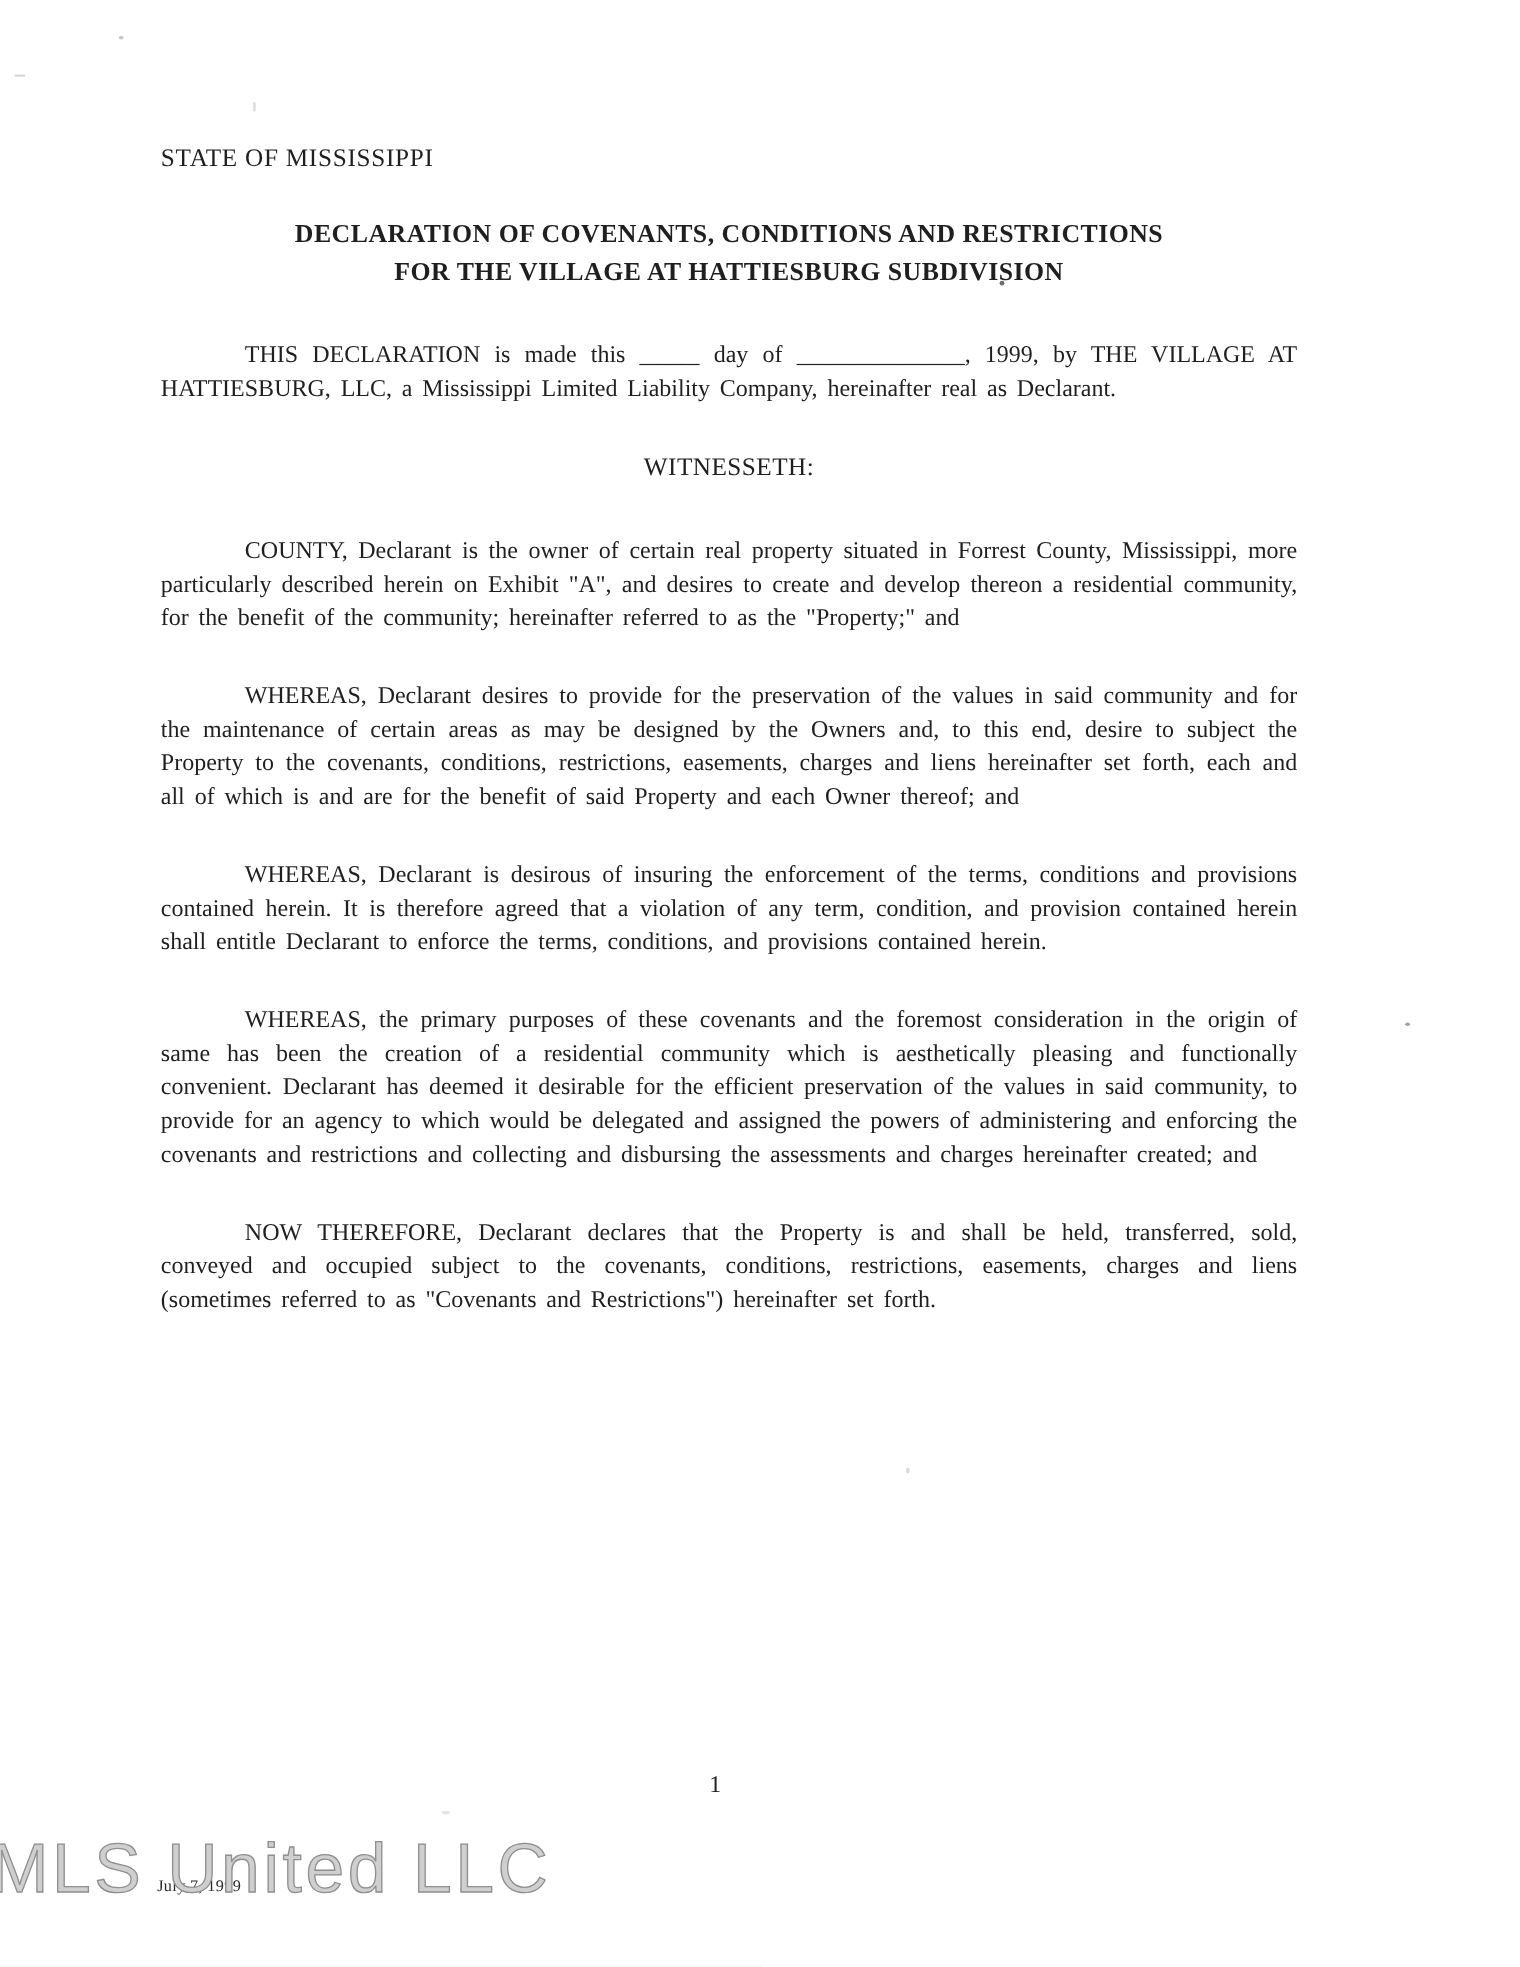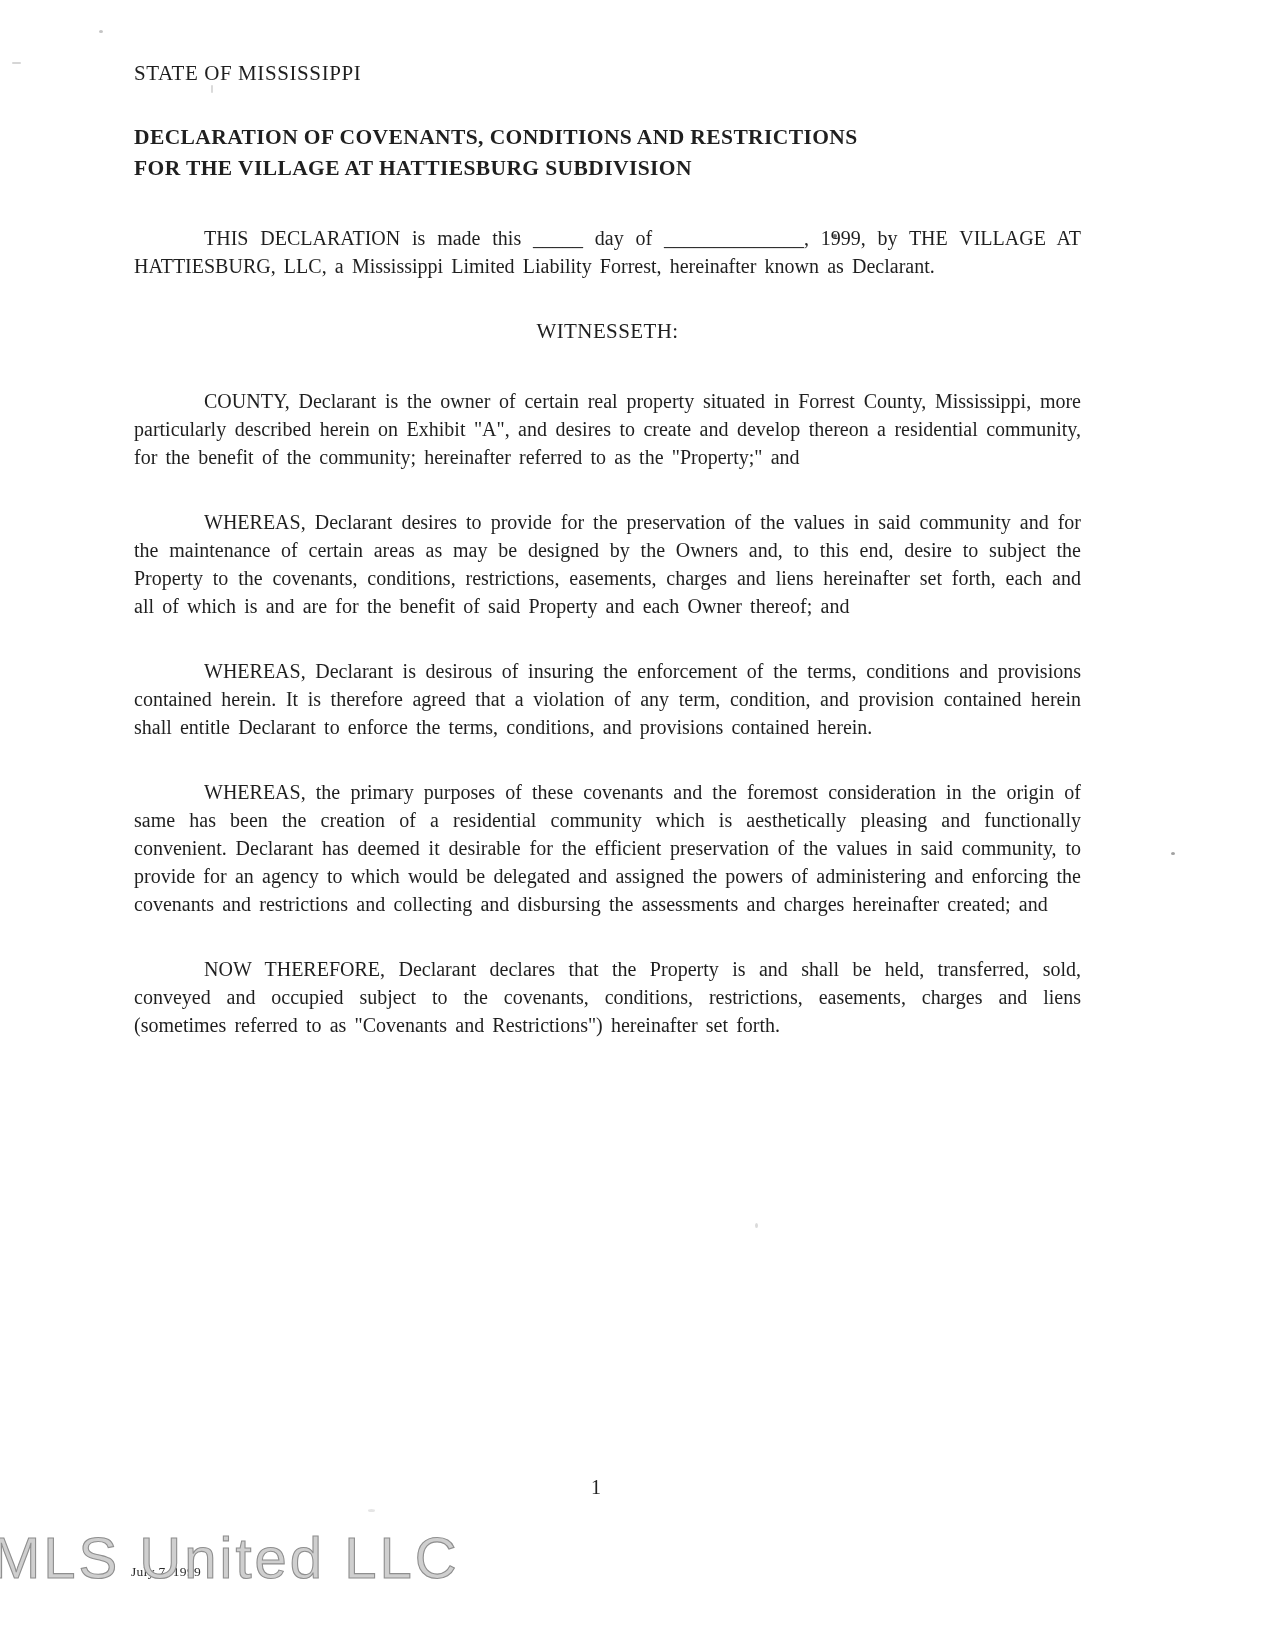--- a/index.html
+++ b/index.html
@@ -10,32 +10,33 @@
   .page {
     position: relative;
     width: 1267px;
     height: 1639px;
     margin: 0 auto;
     background: #ffffff;
     overflow: hidden;
     font-family: "Liberation Serif", serif;
     color: #1f1f1f;
     box-sizing: border-box;
-    padding: 60px 186px 0 134px;
+    padding: 118px 186px 0 134px;
   }
   .kicker {
     font-size: 21px;
     letter-spacing: 0.6px;
     margin: 0 0 36px 0;
     line-height: 26px;
     white-space: nowrap;
   }
   .doc-title {
     font-size: 21.5px;
     font-weight: bold;
+    text-align: center;
     line-height: 31px;
     letter-spacing: 0.4px;
     margin: 24px 0 40px 0;
   }
   .para {
     font-size: 20px;
     line-height: 28px;
     text-align: justify;
     text-indent: 70px;
     word-spacing: 0.16em;
@@ -102,21 +103,21 @@
   <span class="speck s7"></span>
 
   <p class="kicker">STATE OF MISSISSIPPI</p>
 
 
   <h1 class="doc-title">
     <span>DECLARATION OF COVENANTS, CONDITIONS AND RESTRICTIONS</span><br>
     <span>FOR THE VILLAGE AT HATTIESBURG SUBDIVISION</span>
   </h1>
 
-  <p class="para">THIS DECLARATION is made this _____ day of ______________, 1999, by THE VILLAGE AT HATTIESBURG, LLC, a Mississippi Limited Liability Forrest, hereinafter known as Declarant.</p>
+  <p class="para">THIS DECLARATION is made this _____ day of ______________, 1999, by THE VILLAGE AT HATTIESBURG, LLC, a Mississippi Limited Liability Company, hereinafter real as Declarant.</p>
 
   <p class="para witnesseth">WITNESSETH:</p>
 
   <p class="para">COUNTY, Declarant is the owner of certain real property situated in Forrest County, Mississippi, more particularly described herein on Exhibit "A", and desires to create and develop thereon a residential community, for the benefit of the community; hereinafter referred to as the "Property;" and</p>
 
   <p class="para">WHEREAS, Declarant desires to provide for the preservation of the values in said community and for the maintenance of certain areas as may be designed by the Owners and, to this end, desire to subject the Property to the covenants, conditions, restrictions, easements, charges and liens hereinafter set forth, each and all of which is and are for the benefit of said Property and each Owner thereof; and</p>
 
   <p class="para">WHEREAS, Declarant is desirous of insuring the enforcement of the terms, conditions and provisions contained herein. It is therefore agreed that a violation of any term, condition, and provision contained herein shall entitle Declarant to enforce the terms, conditions, and provisions contained herein.</p>
 
   <p class="para">WHEREAS, the primary purposes of these covenants and the foremost consideration in the origin of same has been the creation of a residential community which is aesthetically pleasing and functionally convenient. Declarant has deemed it desirable for the efficient preservation of the values in said community, to provide for an agency to which would be delegated and assigned the powers of administering and enforcing the covenants and restrictions and collecting and disbursing the assessments and charges hereinafter created; and</p>

